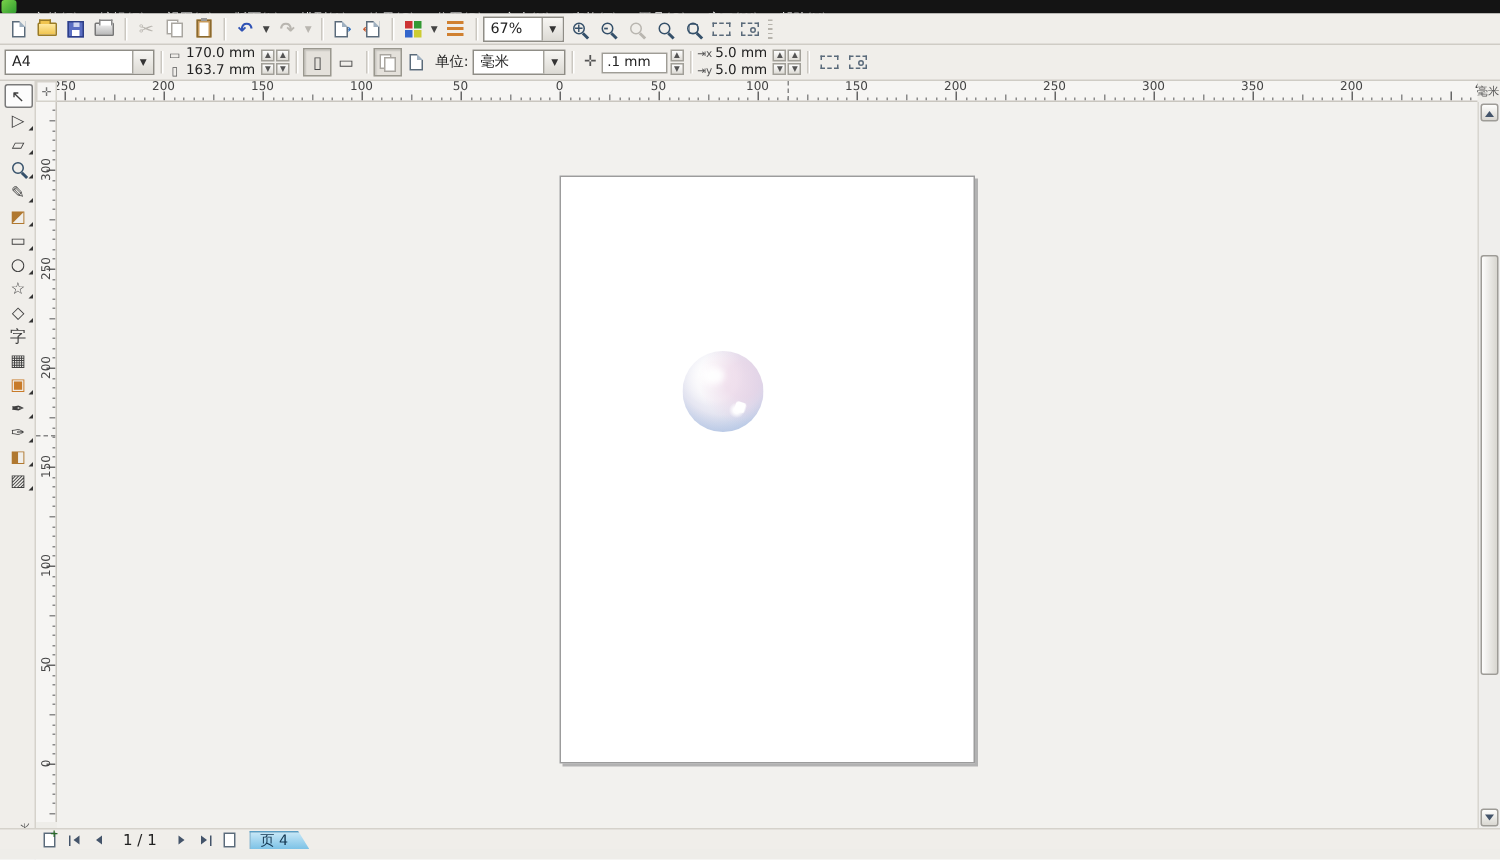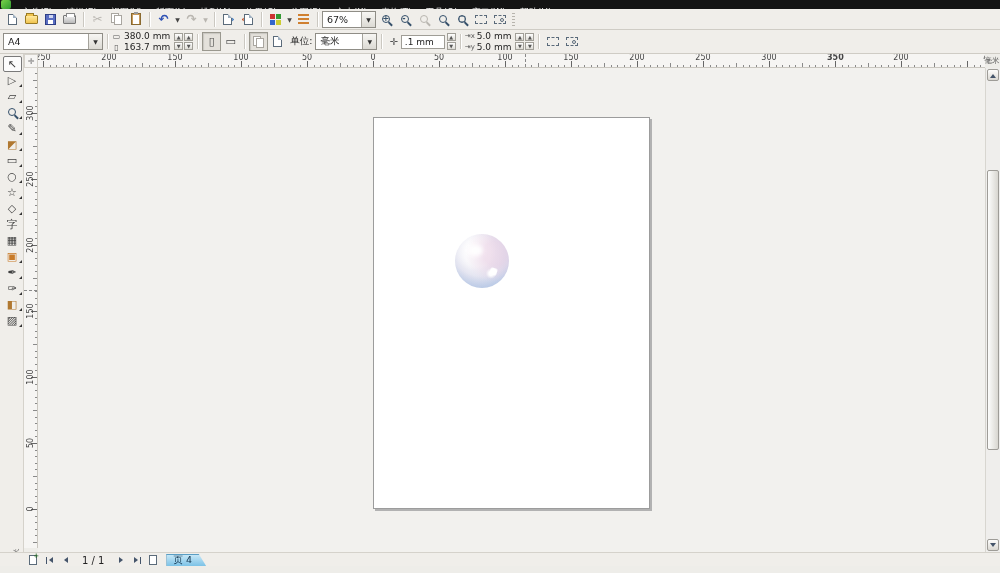--- a/index.html
+++ b/index.html
@@ -242,21 +242,21 @@
 
   <div id="propbar" class="bar">
     <span class="combo" style="width:100px;">
       <span class="val">A4</span>
       <span class="drop">▼</span>
     </span>
     <span class="sep"></span>
     <span class="dim-col">
       <span class="dim-row">
           <span class="dim-ic">▭</span>
-          <span>380.0 mm</span>
+          <span>170.0 mm</span>
         </span>
       <span class="dim-row">
           <span class="dim-ic">▯</span>
           <span>163.7 mm</span>
         </span>
     </span>
     <span class="spin2" style="margin-left:4px;">
       <span class="sp">▲</span>
         <span class="sp">▲</span>
       <span class="sp">▼</span>
@@ -542,21 +542,21 @@
       <b class="rlab" style="left: 129px;">150</b>
       <b class="rlab" style="left: 195px;">100</b>
       <b class="rlab" style="left: 261px;">50</b>
       <b class="rlab" style="left: 327px;">0</b>
       <b class="rlab" style="left: 393px;">50</b>
       <b class="rlab" style="left: 459px;">100</b>
       <b class="rlab" style="left: 525px;">150</b>
       <b class="rlab" style="left: 591px;">200</b>
       <b class="rlab" style="left: 657px;">250</b>
       <b class="rlab" style="left: 723px;">300</b>
-      <b class="rlab" style="left: 789px; font-weight: bold;">350</b>
+      <b class="rlab" style="left: 789px;">350</b>
       <b class="rlab" style="left: 855px;">200</b>
       <b class="rlab" style="left: 945px;">450</b>
     </div>
   <div id="vruler">
       <span class="vcursor" style="top:222px;"></span>
       <i class="tick" style="top: 5.4px;"></i>
       <i class="tick tmid" style="top: 12px;"></i>
       <i class="tick" style="top: 18.6px;"></i>
       <i class="tick" style="top: 25.2px;"></i>
       <i class="tick" style="top: 31.8px;"></i>

